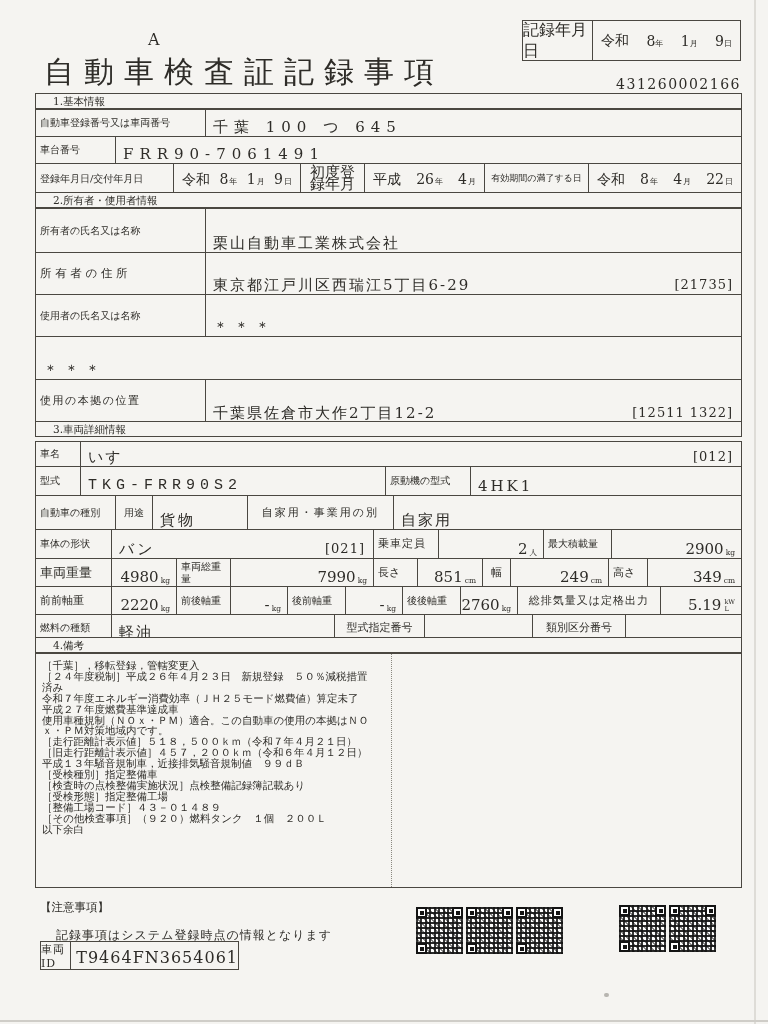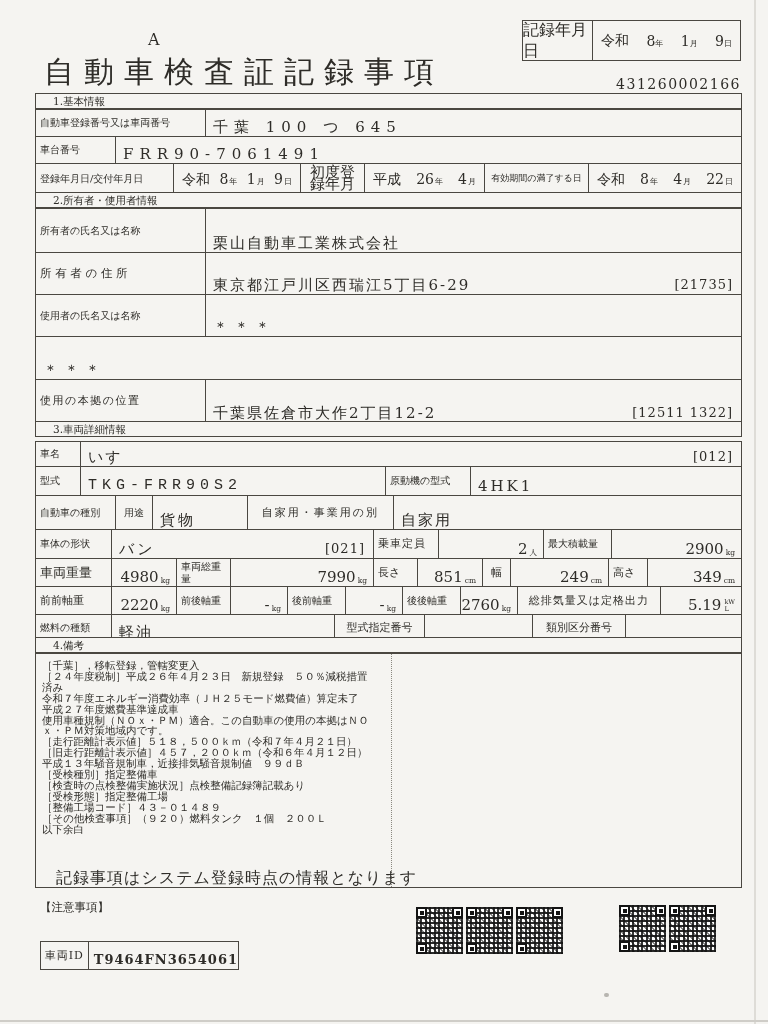--- a/index.html
+++ b/index.html
@@ -46,25 +46,25 @@
   .ls6{letter-spacing:6px;text-align:center;} .ls8{letter-spacing:8px;}
   .date-val{justify-content:space-between;align-items:center;font-size:14px;padding:0 8px;}
   .date-val .u{font-size:8px;margin-left:1px;}
   .unit-stack{display:flex;flex-direction:column;font-size:6.5px;line-height:7px;margin-left:3px;text-align:left;}
 
   .remarks-box{position:absolute;left:35px;top:653px;width:707px;height:235px;border:1px solid var(--ln);}
   .remarks-divider{position:absolute;left:355px;top:0;width:0;height:233px;border-left:1px dotted #8a8880;}
   .remarks-text{position:absolute;left:6px;top:6px;width:345px;font-size:10.5px;line-height:10.9px;}
 
   .notice-title{position:absolute;left:40px;top:900px;font-size:11.5px;}
-  .notice-body{position:absolute;left:56px;top:868px;font-size:16px;letter-spacing:1px;}
+  .notice-body{position:absolute;left:56px;top:927px;font-size:12px;letter-spacing:1px;}
 
   .vid-box{position:absolute;left:40px;top:941px;width:199px;height:29px;border:1px solid var(--ln);display:flex;}
   .vid-lbl{width:62px;border-right:1px solid var(--ln);display:flex;align-items:center;justify-content:center;font-size:11px;letter-spacing:1px;}
-  .vid-val{flex:1;display:flex;align-items:flex-end;padding:0 0 2px 5px;font-size:13px;letter-spacing:1px;font-weight:bold;}
+  .vid-val{flex:1;display:flex;align-items:flex-end;padding:0 0 2px 5px;font-size:16px;letter-spacing:1px;}
 
   .qr{position:absolute;width:47px;height:47px;background-color:#fdfdfc;
     background-image:
       repeating-linear-gradient(0deg, rgba(20,20,20,.9) 0 2px, transparent 2px 5px),
       repeating-linear-gradient(90deg, rgba(20,20,20,.85) 0 2px, transparent 2px 4.5px),
       repeating-linear-gradient(45deg, rgba(20,20,20,.5) 0 1.5px, transparent 1.5px 5px);
   }
   .qr .f{position:absolute;width:11px;height:11px;border:2.5px solid #141414;background:#fff;}
   .qr .f::after{content:"";position:absolute;inset:1.5px;background:#141414;}
   .qr .f.tl{left:0;top:0;} .qr .f.tr{right:0;top:0;} .qr .f.bl{left:0;bottom:0;}

